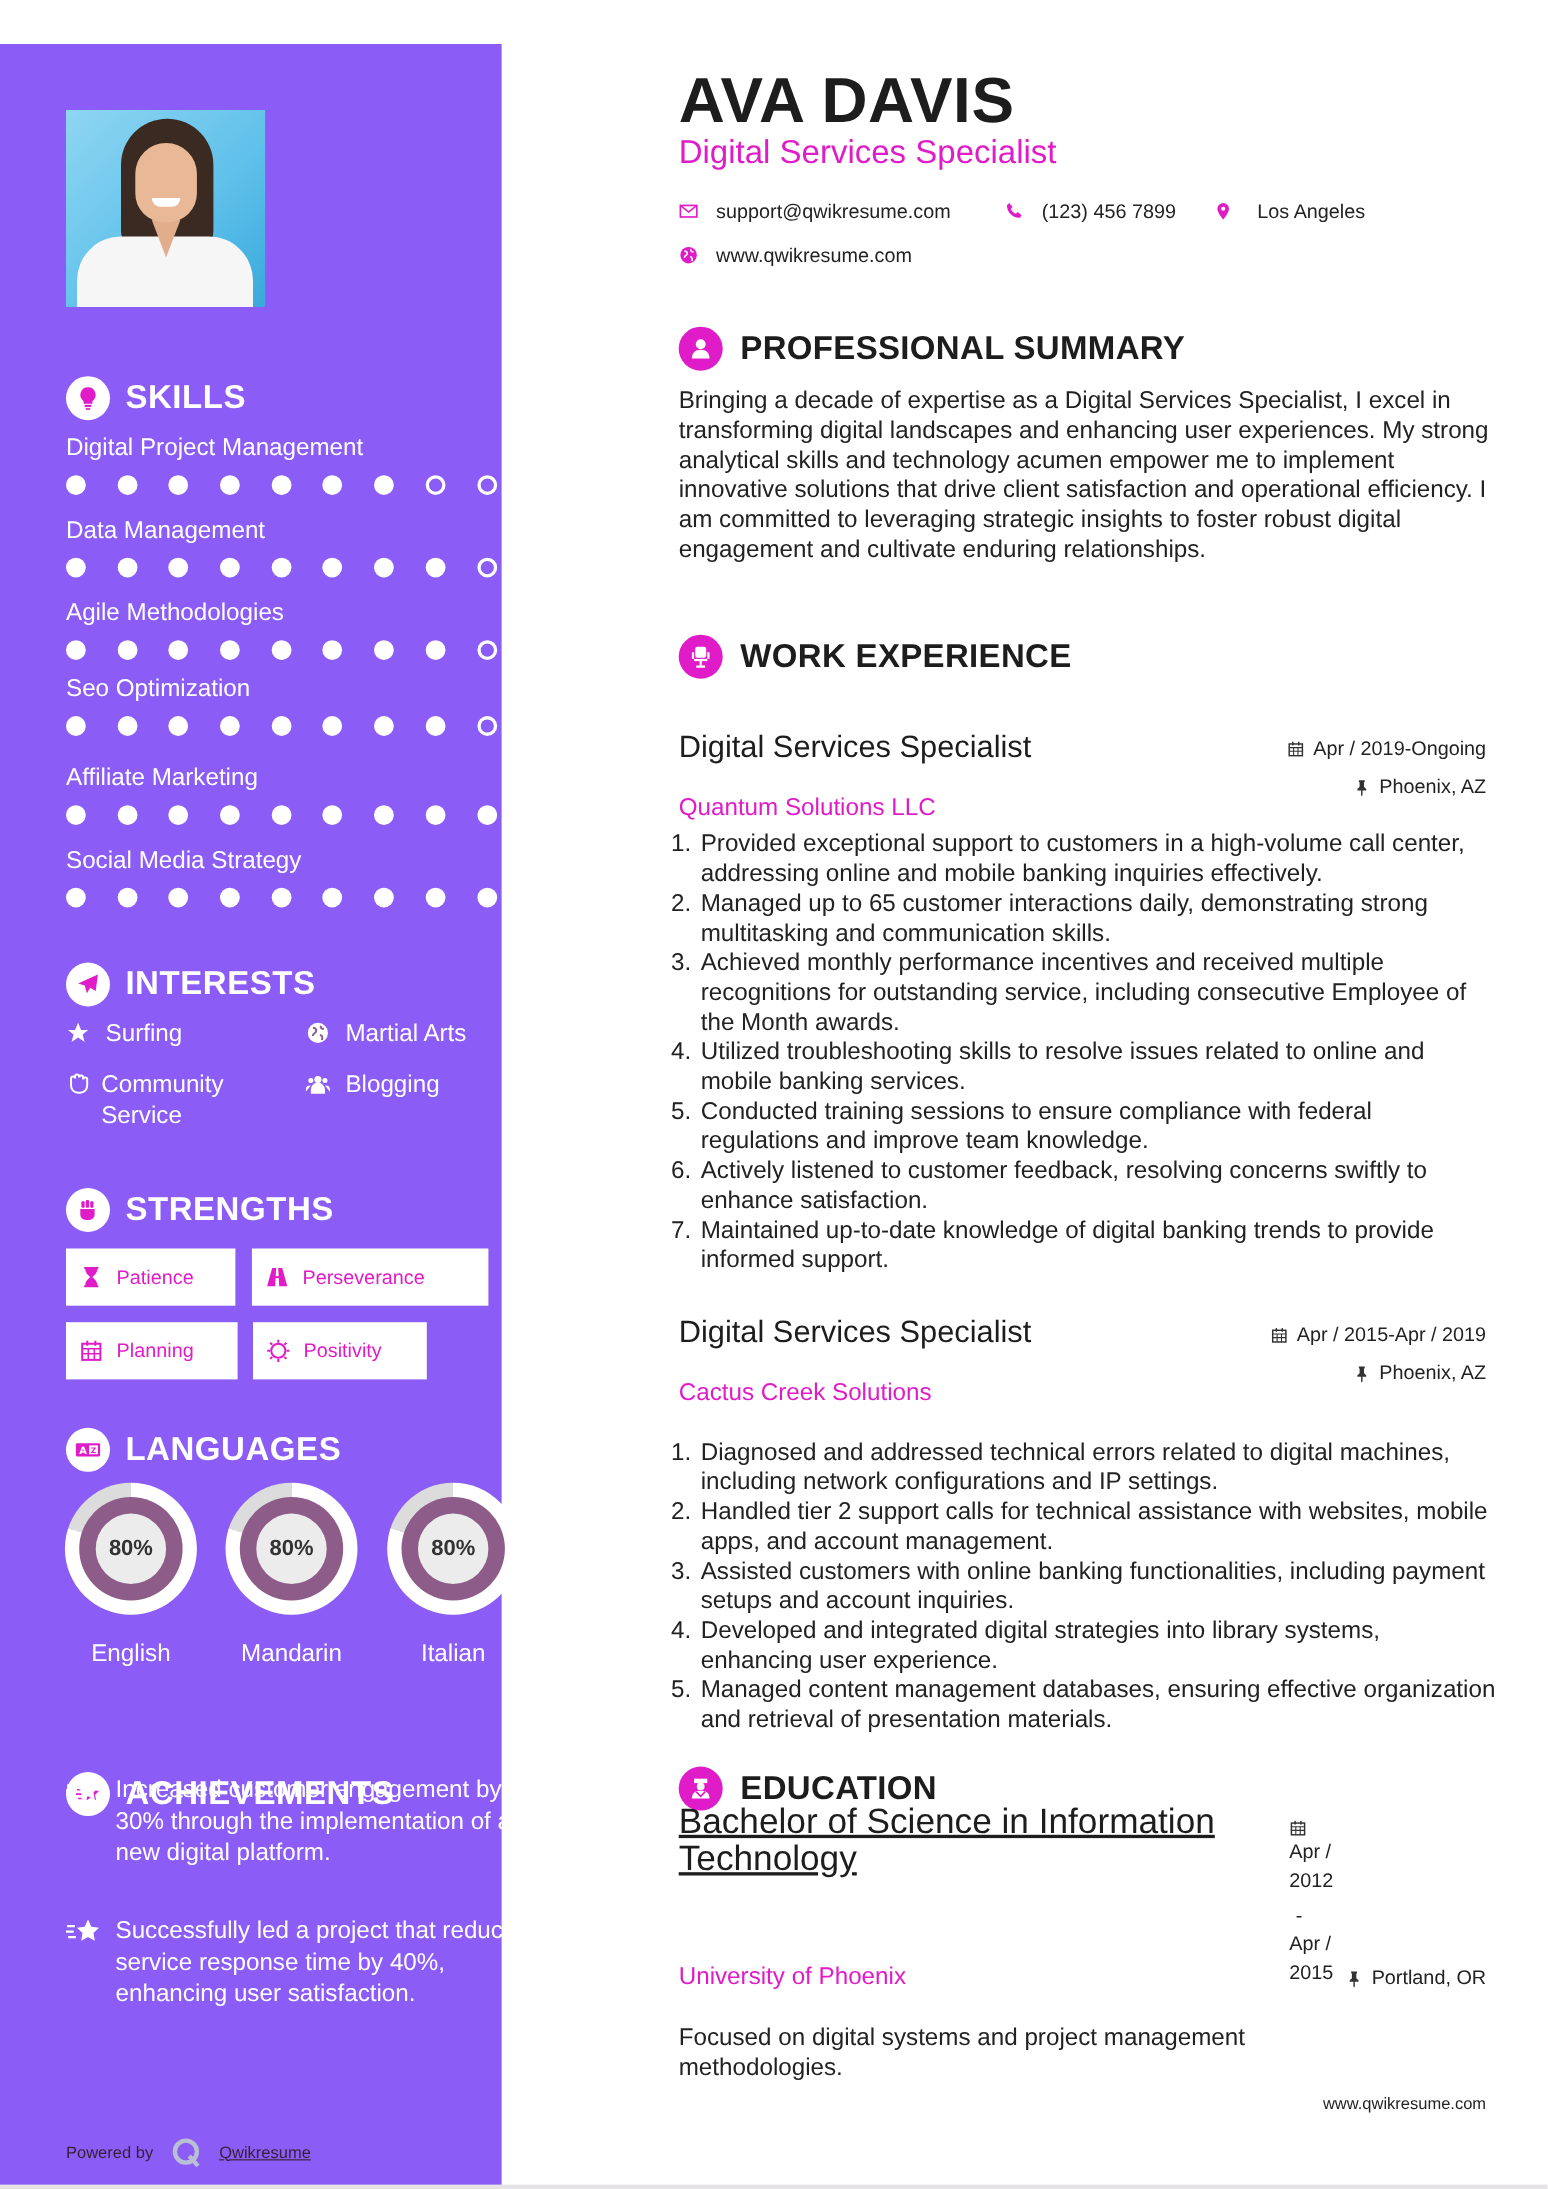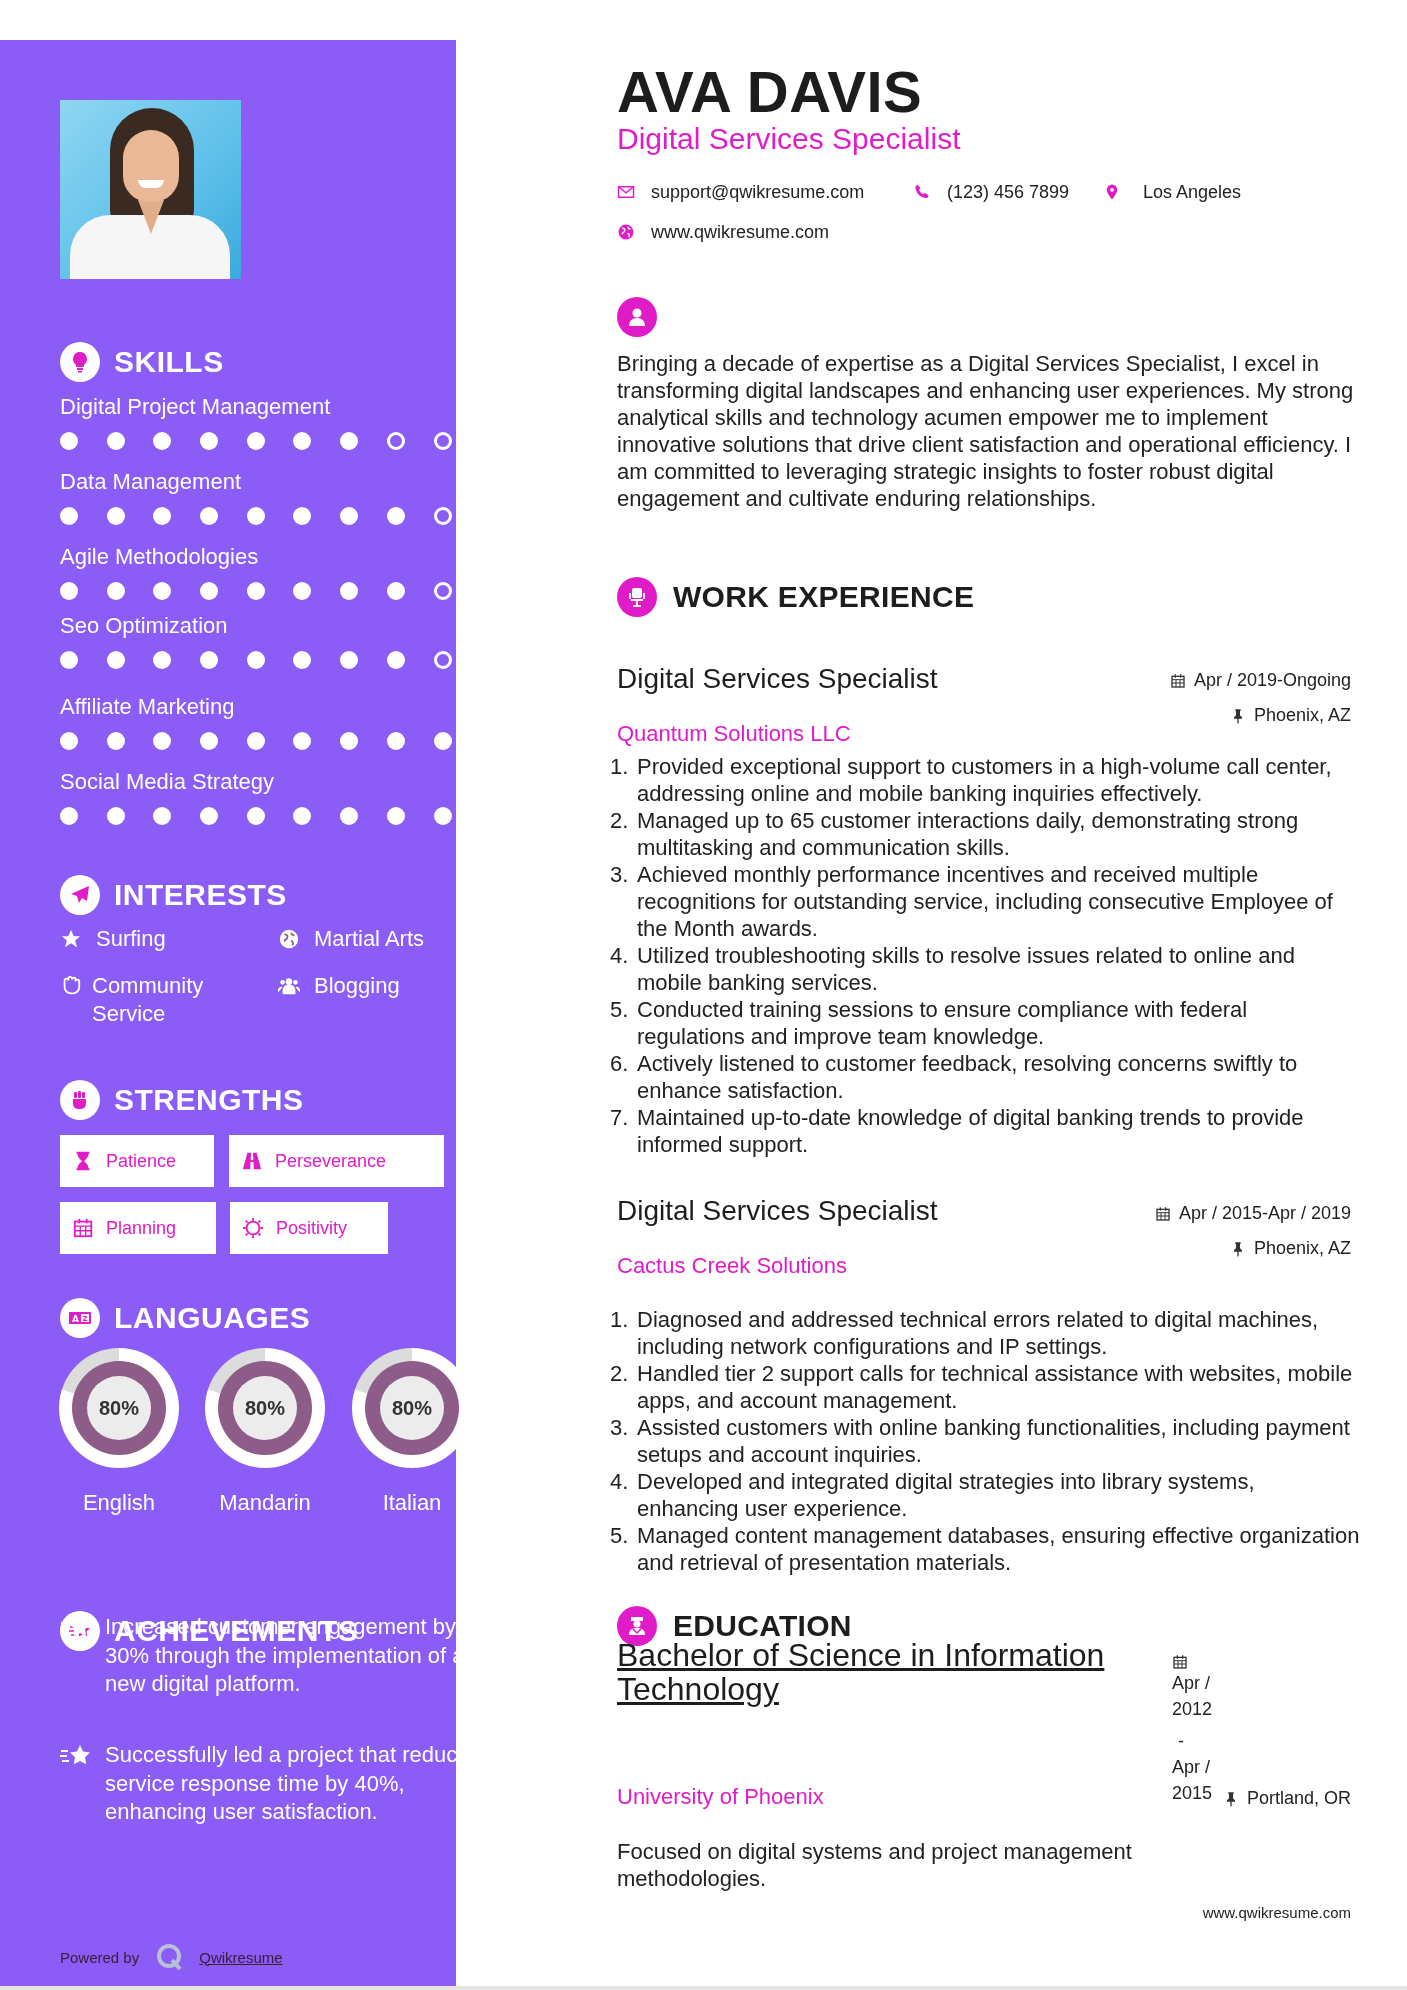--- a/index.html
+++ b/index.html
@@ -393,20 +393,21 @@
     <span style="margin-left:16px">www.qwikresume.com</span>
   </div>
 
   <div class="m-head" style="top:296px">
     <span class="icircle">
         <svg viewBox="0 0 24 24">
           <circle cx="12" cy="8" r="4.5" fill="#fff"></circle>
           <path d="M4 21c0-5 3-8 8-8s8 3 8 8z" fill="#fff"></path>
         </svg>
       </span>
+    <span class="title">PROFESSIONAL SUMMARY</span>
   </div>
   <div class="summary">Bringing a decade of expertise as a Digital Services Specialist, I excel in transforming digital landscapes and enhancing user experiences. My strong analytical skills and technology acumen empower me to implement innovative solutions that drive client satisfaction and operational efficiency. I am committed to leveraging strategic insights to foster robust digital engagement and cultivate enduring relationships.</div>
 
   <div class="m-head" style="top:576px">
     <span class="icircle">
         <svg viewBox="0 0 24 24">
           <rect x="7" y="3" width="10" height="10" rx="2" fill="#fff"></rect>
           <rect x="4" y="8" width="2" height="6" fill="#fff"></rect>
           <rect x="18" y="8" width="2" height="6" fill="#fff"></rect>
           <rect x="6" y="14" width="12" height="2" fill="#fff"></rect>

